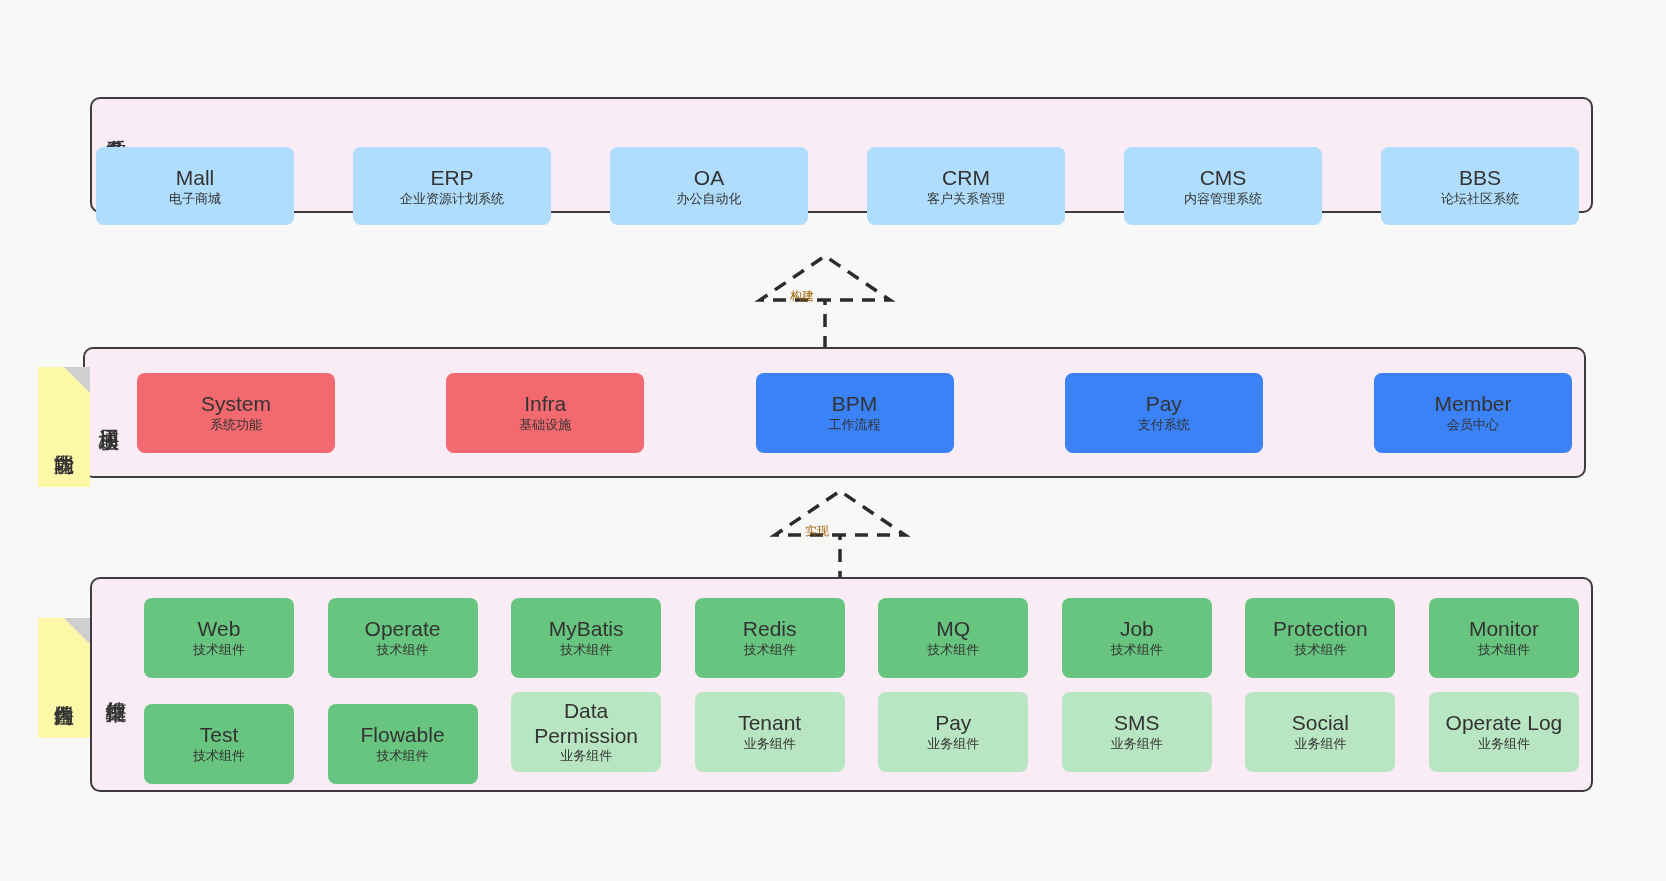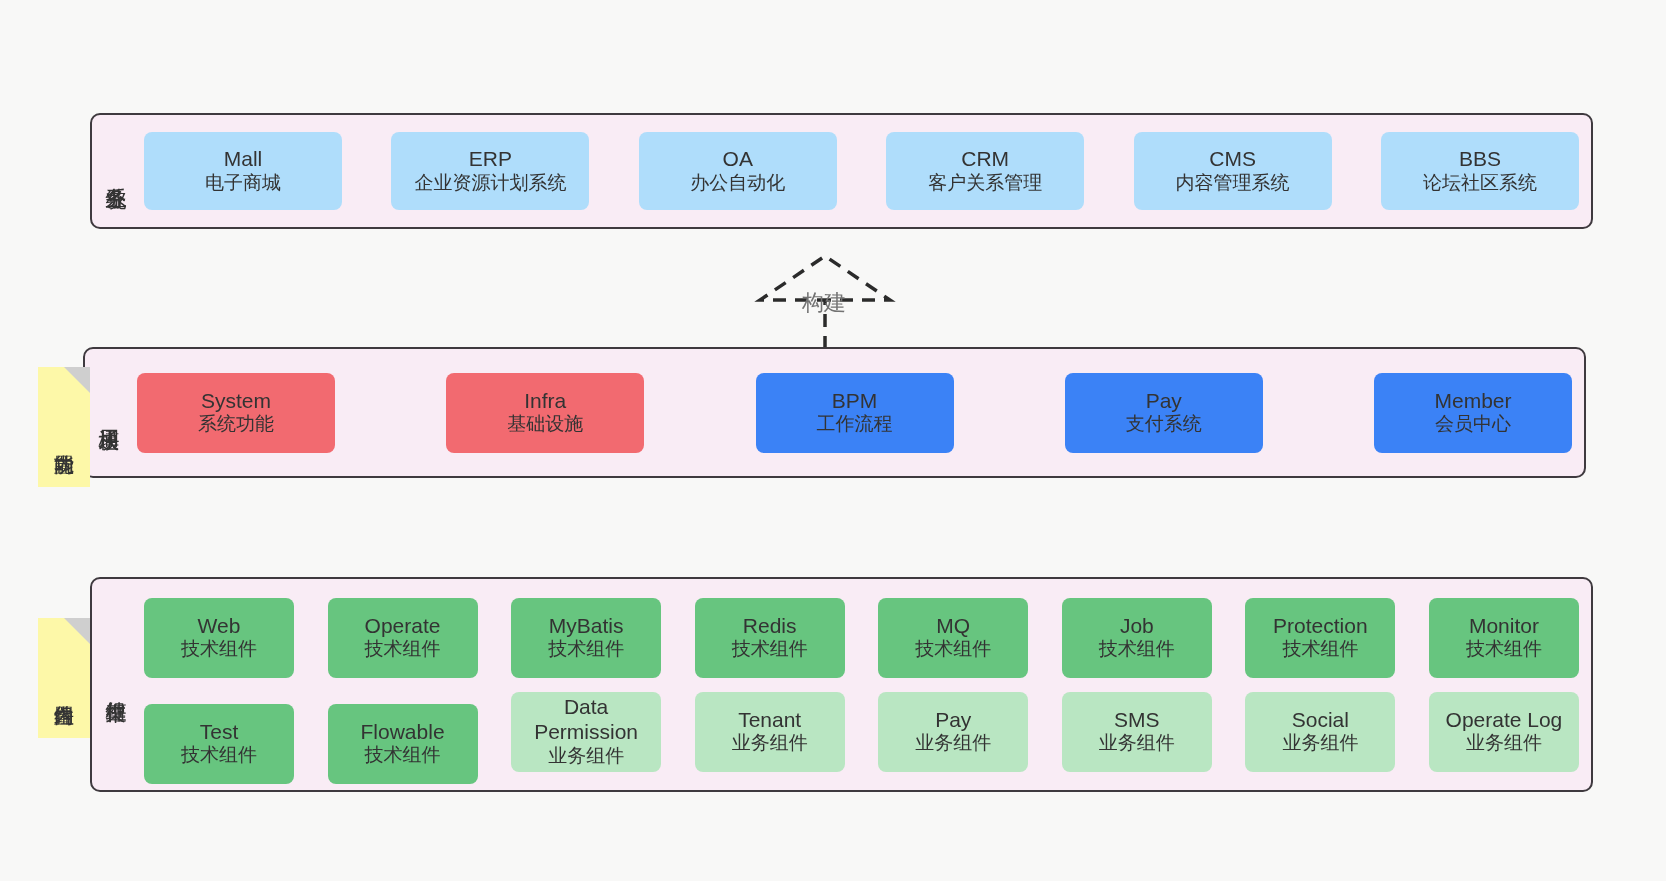--- a/index.html
+++ b/index.html
@@ -78,32 +78,33 @@
     box-sizing: border-box;
     color: #333333;
     padding: 4px 6px;
   }
   .card .t1 {
     font-size: 21px;
     line-height: 1.18;
     white-space: nowrap;
   }
   .card .t2 {
-    font-size: 19px;
+    font-size: 13px;
     line-height: 1.2;
     white-space: nowrap;
   }
   .card.wrap .t1 { white-space: normal; }
 
   
   #layer-business {
     left: 90px;
-    top: 113px;
+    top: 97px;
     width: 1503px;
     height: 116px;
+    flex-direction: column;
   }
   #layer-business .card {
     width: 198px;
     height: 78px;
     background: #afddfb;
   }
 
   
   #layer-modules {
     left: 83px;
@@ -166,24 +167,24 @@
 
   
   .connector {
     position: absolute;
     width: 200px;
     height: 100px;
   }
   .connector svg { display: block; overflow: visible; }
   .connector .conn-label {
     position: absolute;
-    left: 62px;
+    left: 50px;
     top: 36px;
-    font-size: 22px;
-    color: #737373;
+    font-size: 12px;
+    color: #a16207;
     background: transparent;
     white-space: nowrap;
     user-select: none;
   }
   #connector-build   { left: 740px; top: 252px; }
   #connector-realize { left: 755px; top: 487px; }
 </style>
 </head>
 <body>
 
@@ -263,20 +264,26 @@
         <div class="card mod-soft">
           <div class="t1">Member</div>
           <div class="t2">会员中心</div>
         </div>
 
 
       </div>
     </div>
   </div>
 
+  <div class="connector" id="connector-realize">
+    <svg width="200" height="100" viewBox="0 0 200 100">
+      <path d="M 85 97 L 85 48 L 20 48 L 85 4 L 150 48 L 85 48" fill="none" stroke="#2b2b2b" stroke-width="3.5" stroke-dasharray="13 9" stroke-linecap="butt" stroke-linejoin="miter"></path>
+    </svg>
+    <div class="conn-label">实现</div>
+  </div>
 
   <div class="layer" id="layer-framework">
     <div class="layer-caption">框架组件</div>
     <div class="layer-body">
 
       <div class="row">
         <div class="card tech-box">
           <div class="t1">Web</div>
           <div class="t2">技术组件</div>
         </div>

